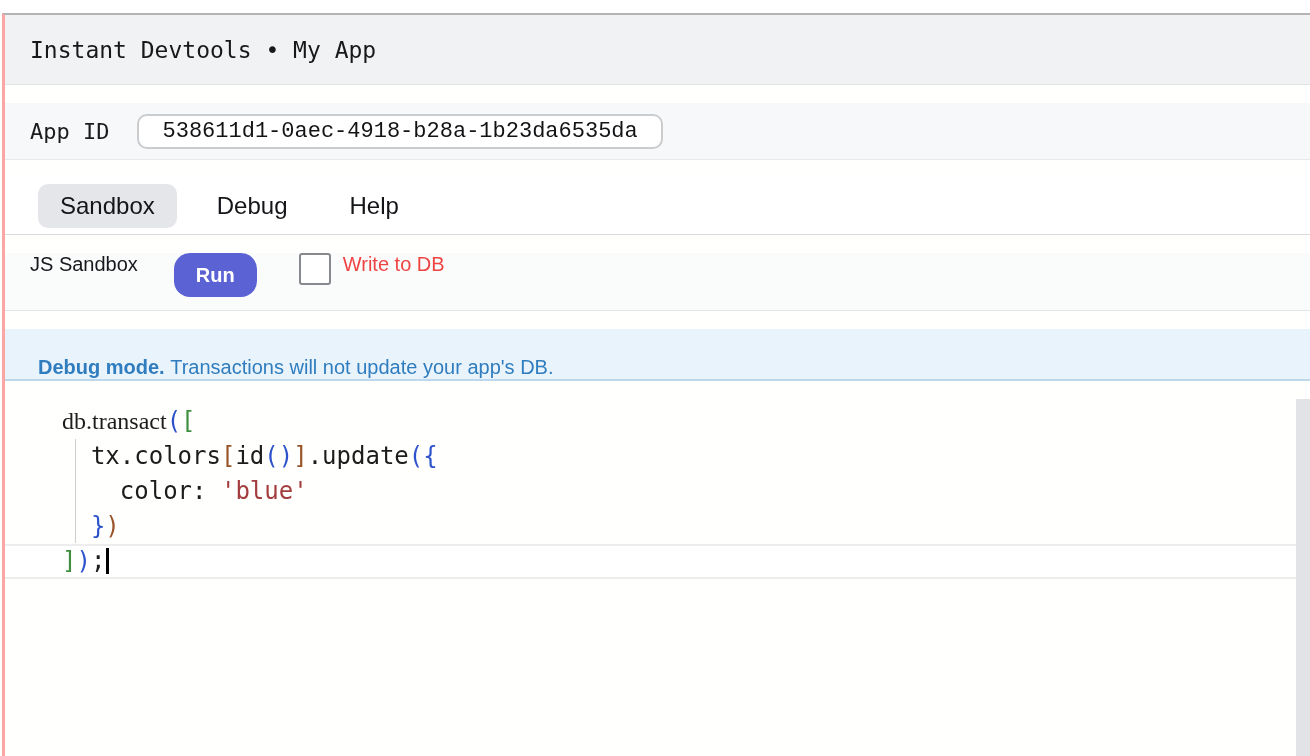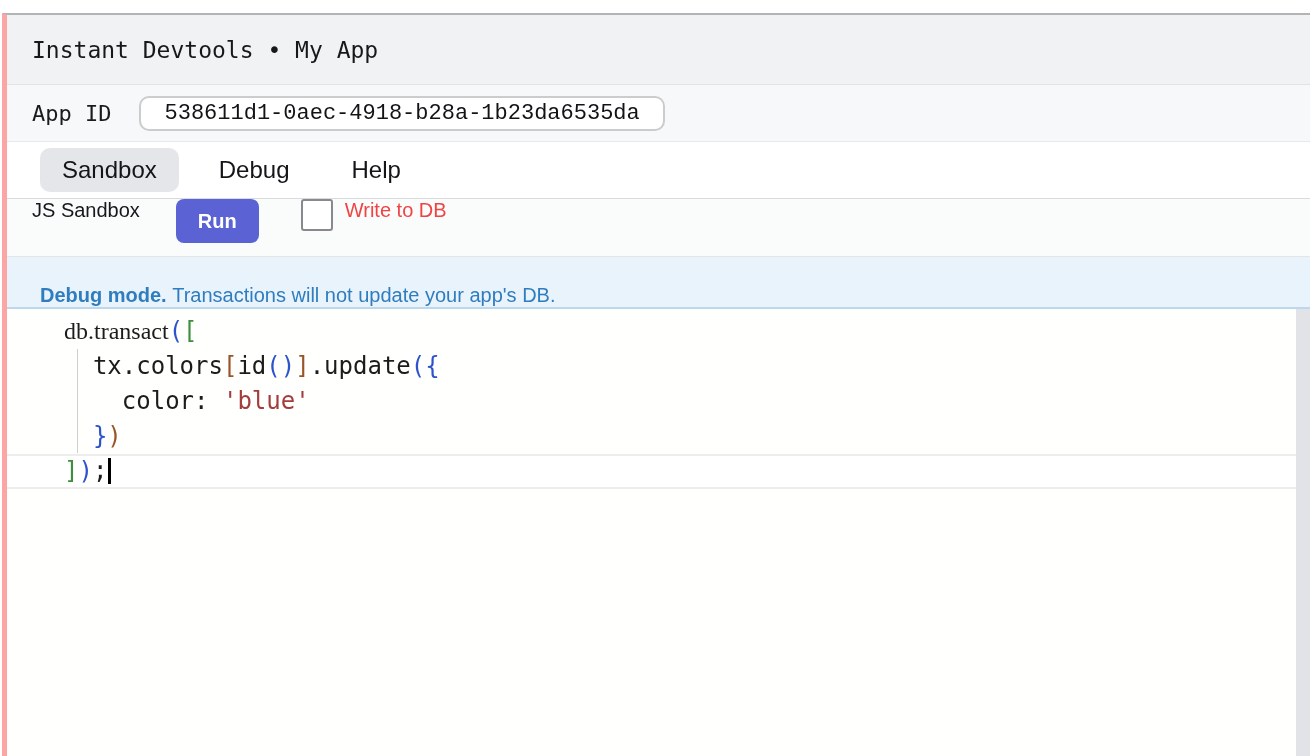--- a/index.html
+++ b/index.html
@@ -4,24 +4,25 @@
 <style>
   html,body{margin:0;padding:0;}
   body{
     width:1310px;height:756px;background:#ffffff;overflow:hidden;
     font-family:"Liberation Sans", sans-serif;
     -webkit-font-smoothing:antialiased;
   }
   .window{
     margin:13px 0 0 2px;
     border-top:2px solid #b3b4b6;
-    border-left:5px solid #fca5a5;
+    border-left:3px solid #fca5a5;
     height:741px;
     display:flex;flex-direction:column;
     background:#fffffe;
+    gap:18px;
   }
   
   .header{
     height:69px;flex:0 0 69px;background:#f1f2f4;border-bottom:1px solid #e2e3e5;
     display:flex;align-items:center;padding-left:25px;
     font-family:"DejaVu Sans Mono", monospace;font-size:23px;color:#17181a;
   }
   
   .appid-row{
     height:56px;flex:0 0 56px;background:#f6f8f9;border-bottom:1px solid #e7e8ea;
@@ -41,21 +42,21 @@
   .tab{padding:8px 22px;border-radius:10px;cursor:pointer;}
   .tab.active{background:var(--tab-active-bg,#e5e6e9);}
   
   .toolbar-row{
     height:57px;flex:0 0 57px;background:#fafbfb;border-bottom:1px solid #e4e5e6;
     display:flex;align-items:flex-start;padding-left:25px;
     font-size:20px;color:#16181d;
   }
   .run-button{
     margin-left:36px;background:var(--accent,#5b62d4);color:#ffffff;
-    font-size:20px;font-weight:bold;border:none;border-radius:8px;
+    font-size:20px;font-weight:bold;border:none;border-radius:16px;
     padding:4px 22px;height:44px;line-height:24px;cursor:pointer;
     font-family:"Liberation Sans", sans-serif;
   }
   .checkbox{
     margin-left:42px;width:28px;height:28px;background:#ffffff;
     border:2px solid #87898e;border-radius:3px;cursor:pointer;
   }
   .checkbox-label{margin-left:12px;color:#ef4444;}
   
   .debug-bar{

